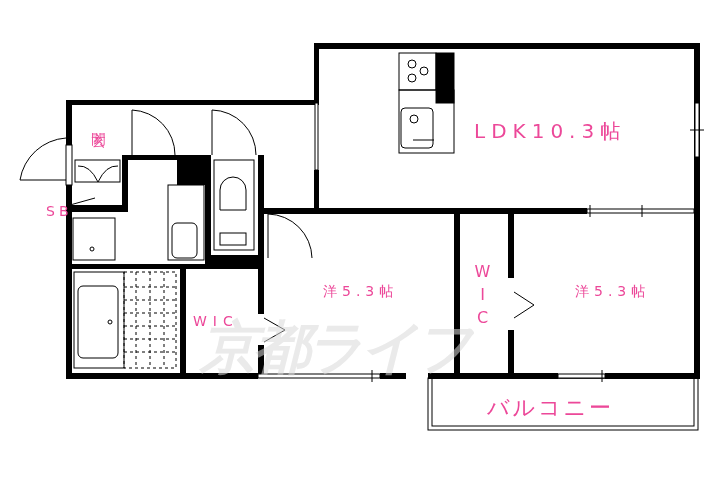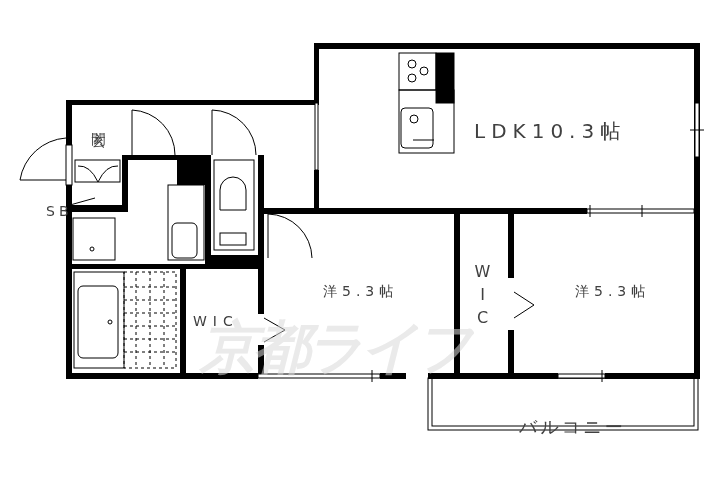--- a/index.html
+++ b/index.html
@@ -1,19 +1,19 @@
 <!DOCTYPE html>
 <html><head>
   <meta charset="utf-8">
   <style>
     html, body { margin: 0; padding: 0; background: #ffffff; }
     body { width: 720px; height: 480px; position: relative; overflow: hidden;
            font-family: "DejaVu Sans", sans-serif; }
     #plan { position: absolute; left: 0; top: 0; width: 720px; height: 480px; }
-    .lbl { position: absolute; color: #404040; white-space: nowrap; font-family: "DejaVu Sans", sans-serif; }
+    .lbl { position: absolute; color: #ec4899; white-space: nowrap; font-family: "DejaVu Sans", sans-serif; }
     .room-lg { font-size: 20px; letter-spacing: 6px; }
     .room-md { font-size: 14px; letter-spacing: 5px; margin-left: 23px; }
     .small { font-size: 14px; letter-spacing: 6px; }
     .vert { writing-mode: vertical-rl; text-orientation: upright; letter-spacing: 2px; }
     .wm { position: absolute; left: 200px; top: 310px; font-size: 57px; font-weight: bold;
           color: #d9d9d9; opacity: 0.55; font-style: italic; letter-spacing: -4px;
           font-family: "DejaVu Sans", sans-serif; }
   </style>
 </head>
 <body>
@@ -154,13 +154,13 @@
 
 <div class="wm">京都ライフ</div>
 
 <div class="lbl room-lg" style="left:474px; top:118px;">LDK10.3帖</div>
 <div class="lbl room-md" style="left:300px; top:283px;">洋5.3帖</div>
 <div class="lbl room-md" style="left:552px; top:283px;">洋5.3帖</div>
 <div class="lbl small" style="left:193px; top:313px;">WIC</div>
 <div class="lbl small vert" style="left:473px; top:262px; font-size:16px; letter-spacing:4px;">WIC</div>
 <div class="lbl vert" style="left:90px; top:122px; font-size:14px; letter-spacing:0px;">玄関</div>
 <div class="lbl small" style="left:22px; top:203px; letter-spacing:4px;margin-left:24px;">SB</div>
-<div class="lbl" style="left:487px; top:415px; font-size:18px; letter-spacing:3px;margin-left:32px;">バルコニー</div>
+<div class="lbl" style="left:487px; top:393px; font-size:22px; letter-spacing:3px;">バルコニー</div>
 
 </body></html>

